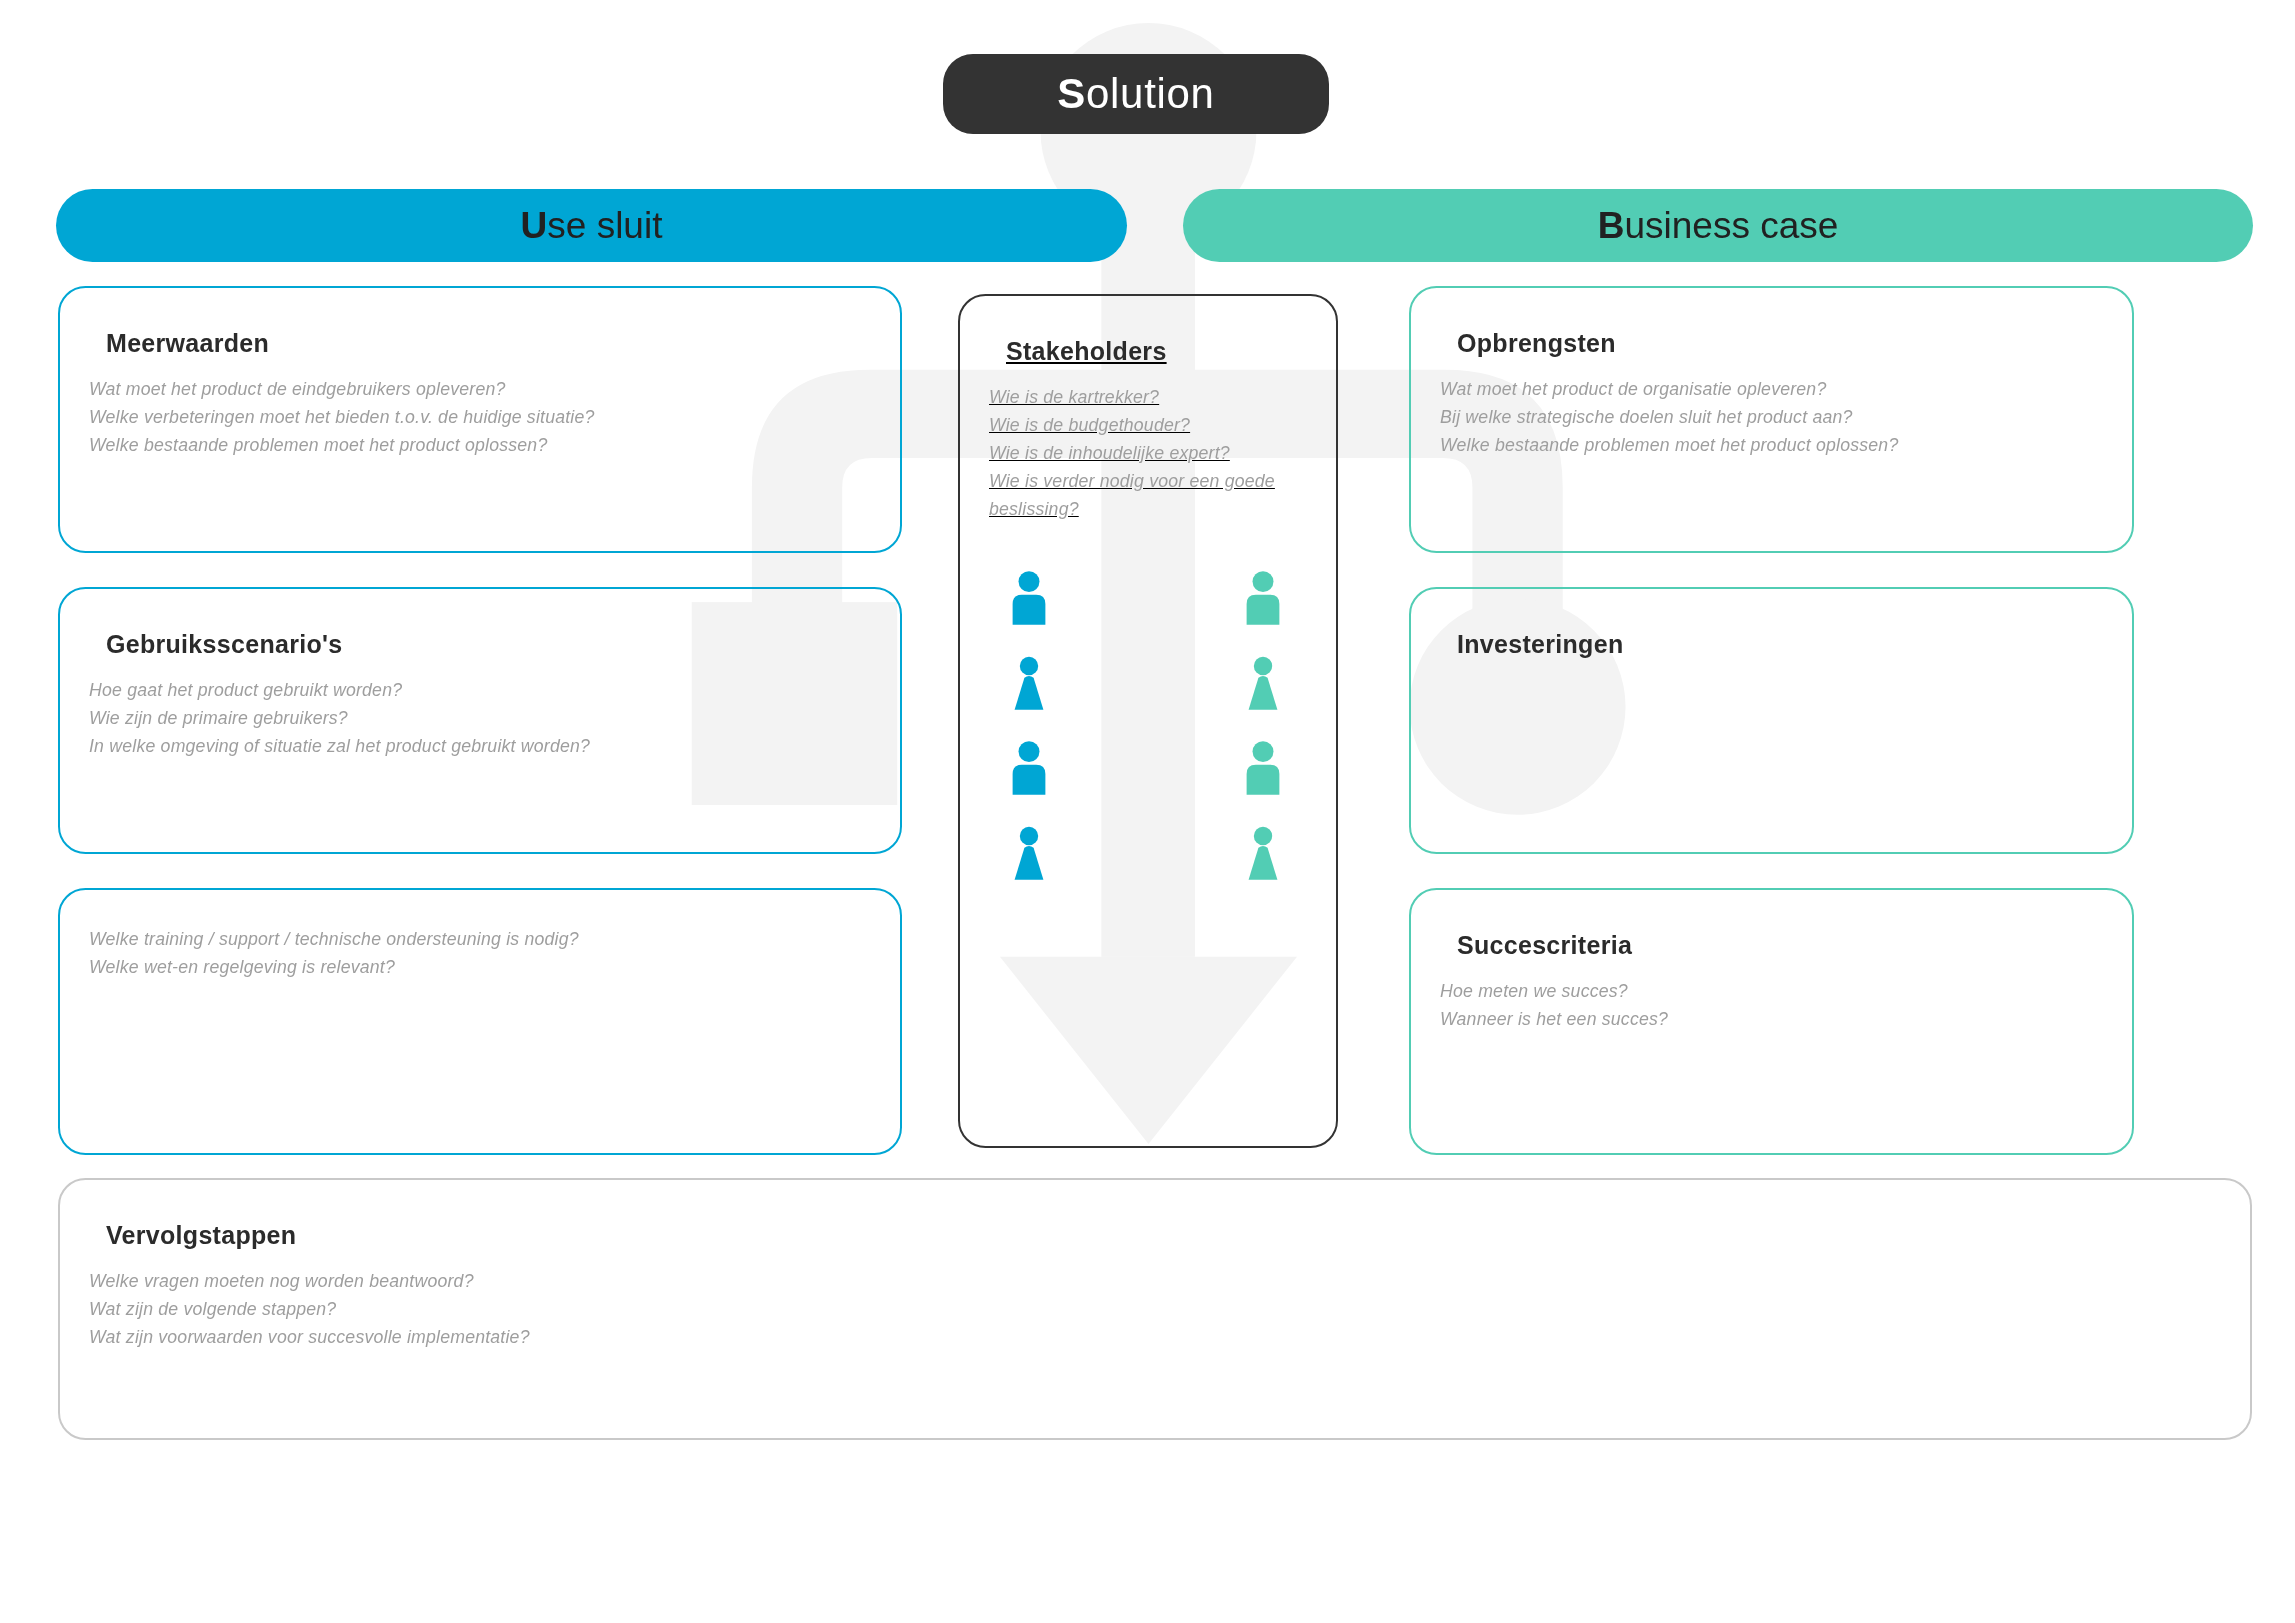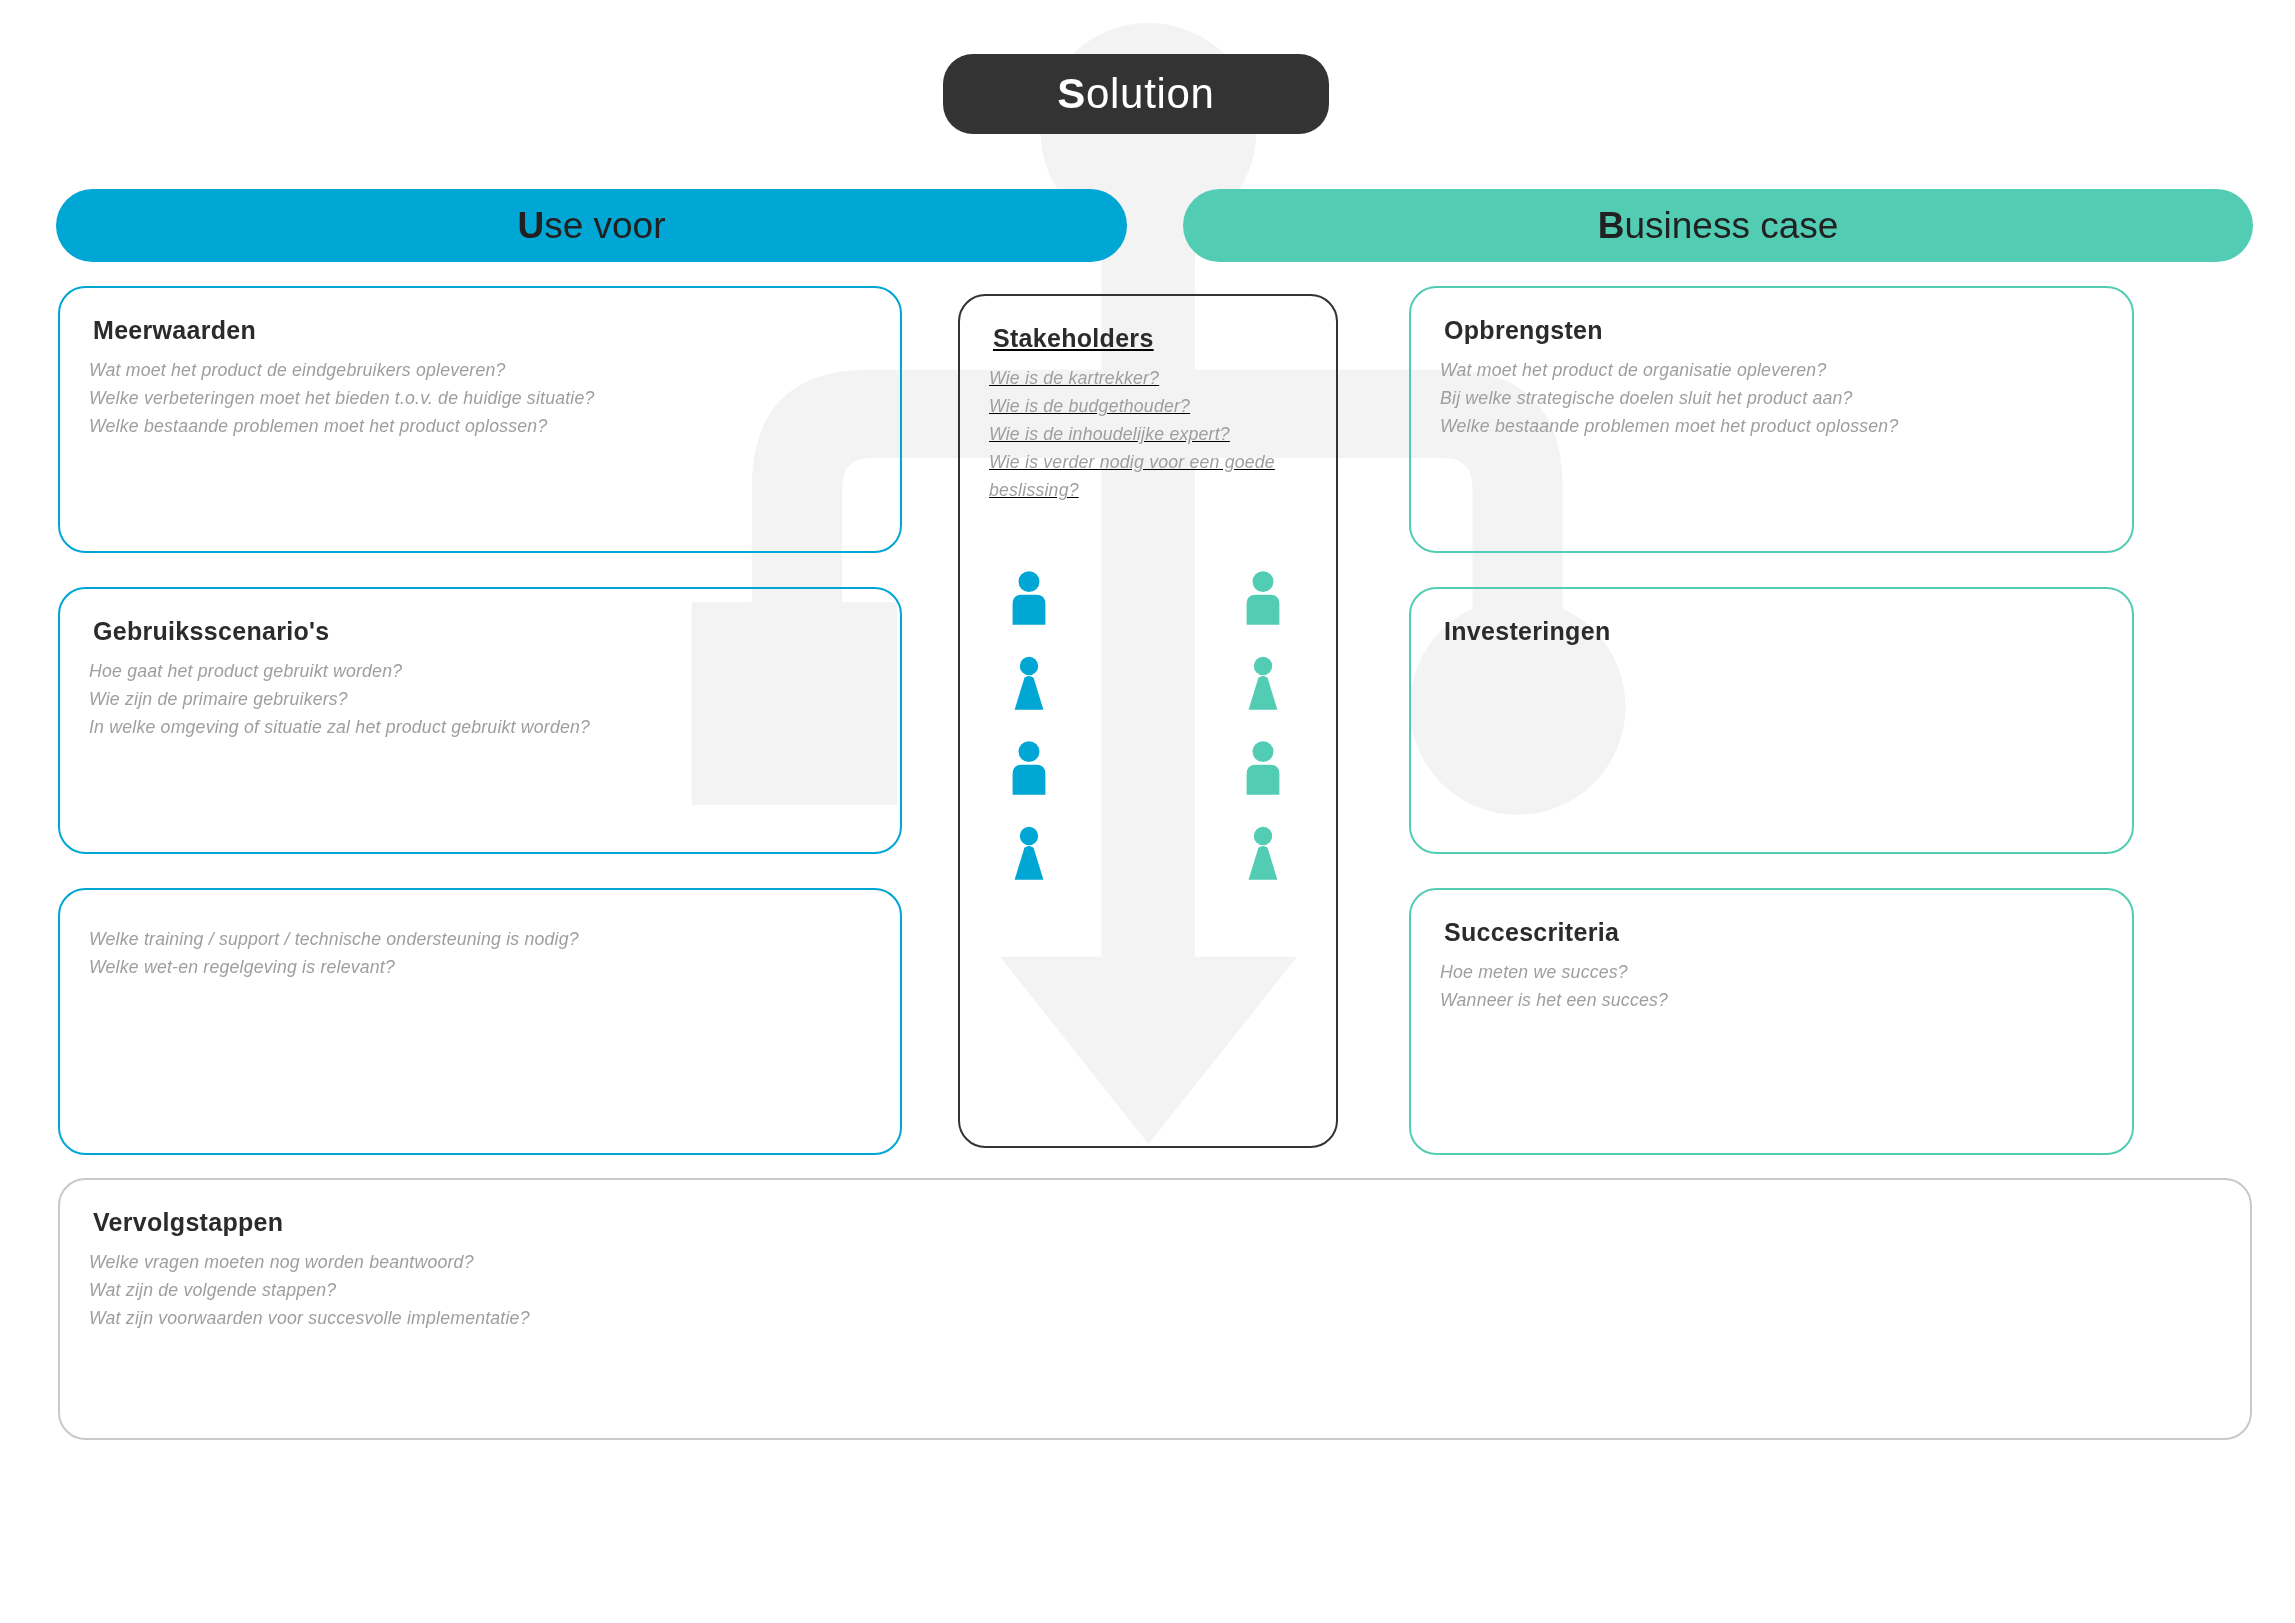--- a/index.html
+++ b/index.html
@@ -38,21 +38,21 @@
   .box.row3{top:888px;}
   .box.stakeholders{
     left:958px;top:294px;width:380px;height:854px;
     border-color:#333333;border-width:2.6px;text-decoration:underline;
   }
   .box.vervolg{
     left:58px;top:1178px;width:2194px;height:262px;
     border-color:#c9c9c9;
   }
   .box h2{
-    margin:4px;font-size:25px;font-weight:700;color:#2b2b2b;letter-spacing:0.3px;
+    margin:17px;font-size:25px;font-weight:700;color:#2b2b2b;letter-spacing:0.3px;
   }
   .box .questions{margin-top:11.8px;}
   .box .questions p{
     margin:0;font-size:17.7px;font-style:italic;color:#9e9e9e;
     line-height:28px;letter-spacing:0.2px;
   }
   .person{position:absolute;z-index:2;width:38px;height:54px;}
 </style>
 </head>
 <body>
@@ -69,21 +69,21 @@
       <rect x="1057" y="920" width="314" height="310"></rect>
       <circle cx="2319" cy="1080" r="165"></circle>
     </g>
   </svg>
 
   <div class="solution-btn">
     <span><span class="first-letter">S</span><span>olution</span></span>
   </div>
 
   <div class="pill use">
-    <span><span class="first-letter">U</span><span>se voor</span></span>
+    <span><span class="first-letter">U</span><span>se sluit</span></span>
   </div>
   <div class="pill business">
     <span><span class="first-letter">B</span><span>usiness case</span></span>
   </div>
 
   <div class="box use-col row1">
     <h2>Meerwaarden</h2>
     <div class="questions">
       <p>Wat moet het product de eindgebruikers opleveren?</p>
       <p>Welke verbeteringen moet het bieden t.o.v. de huidige situatie?</p>

